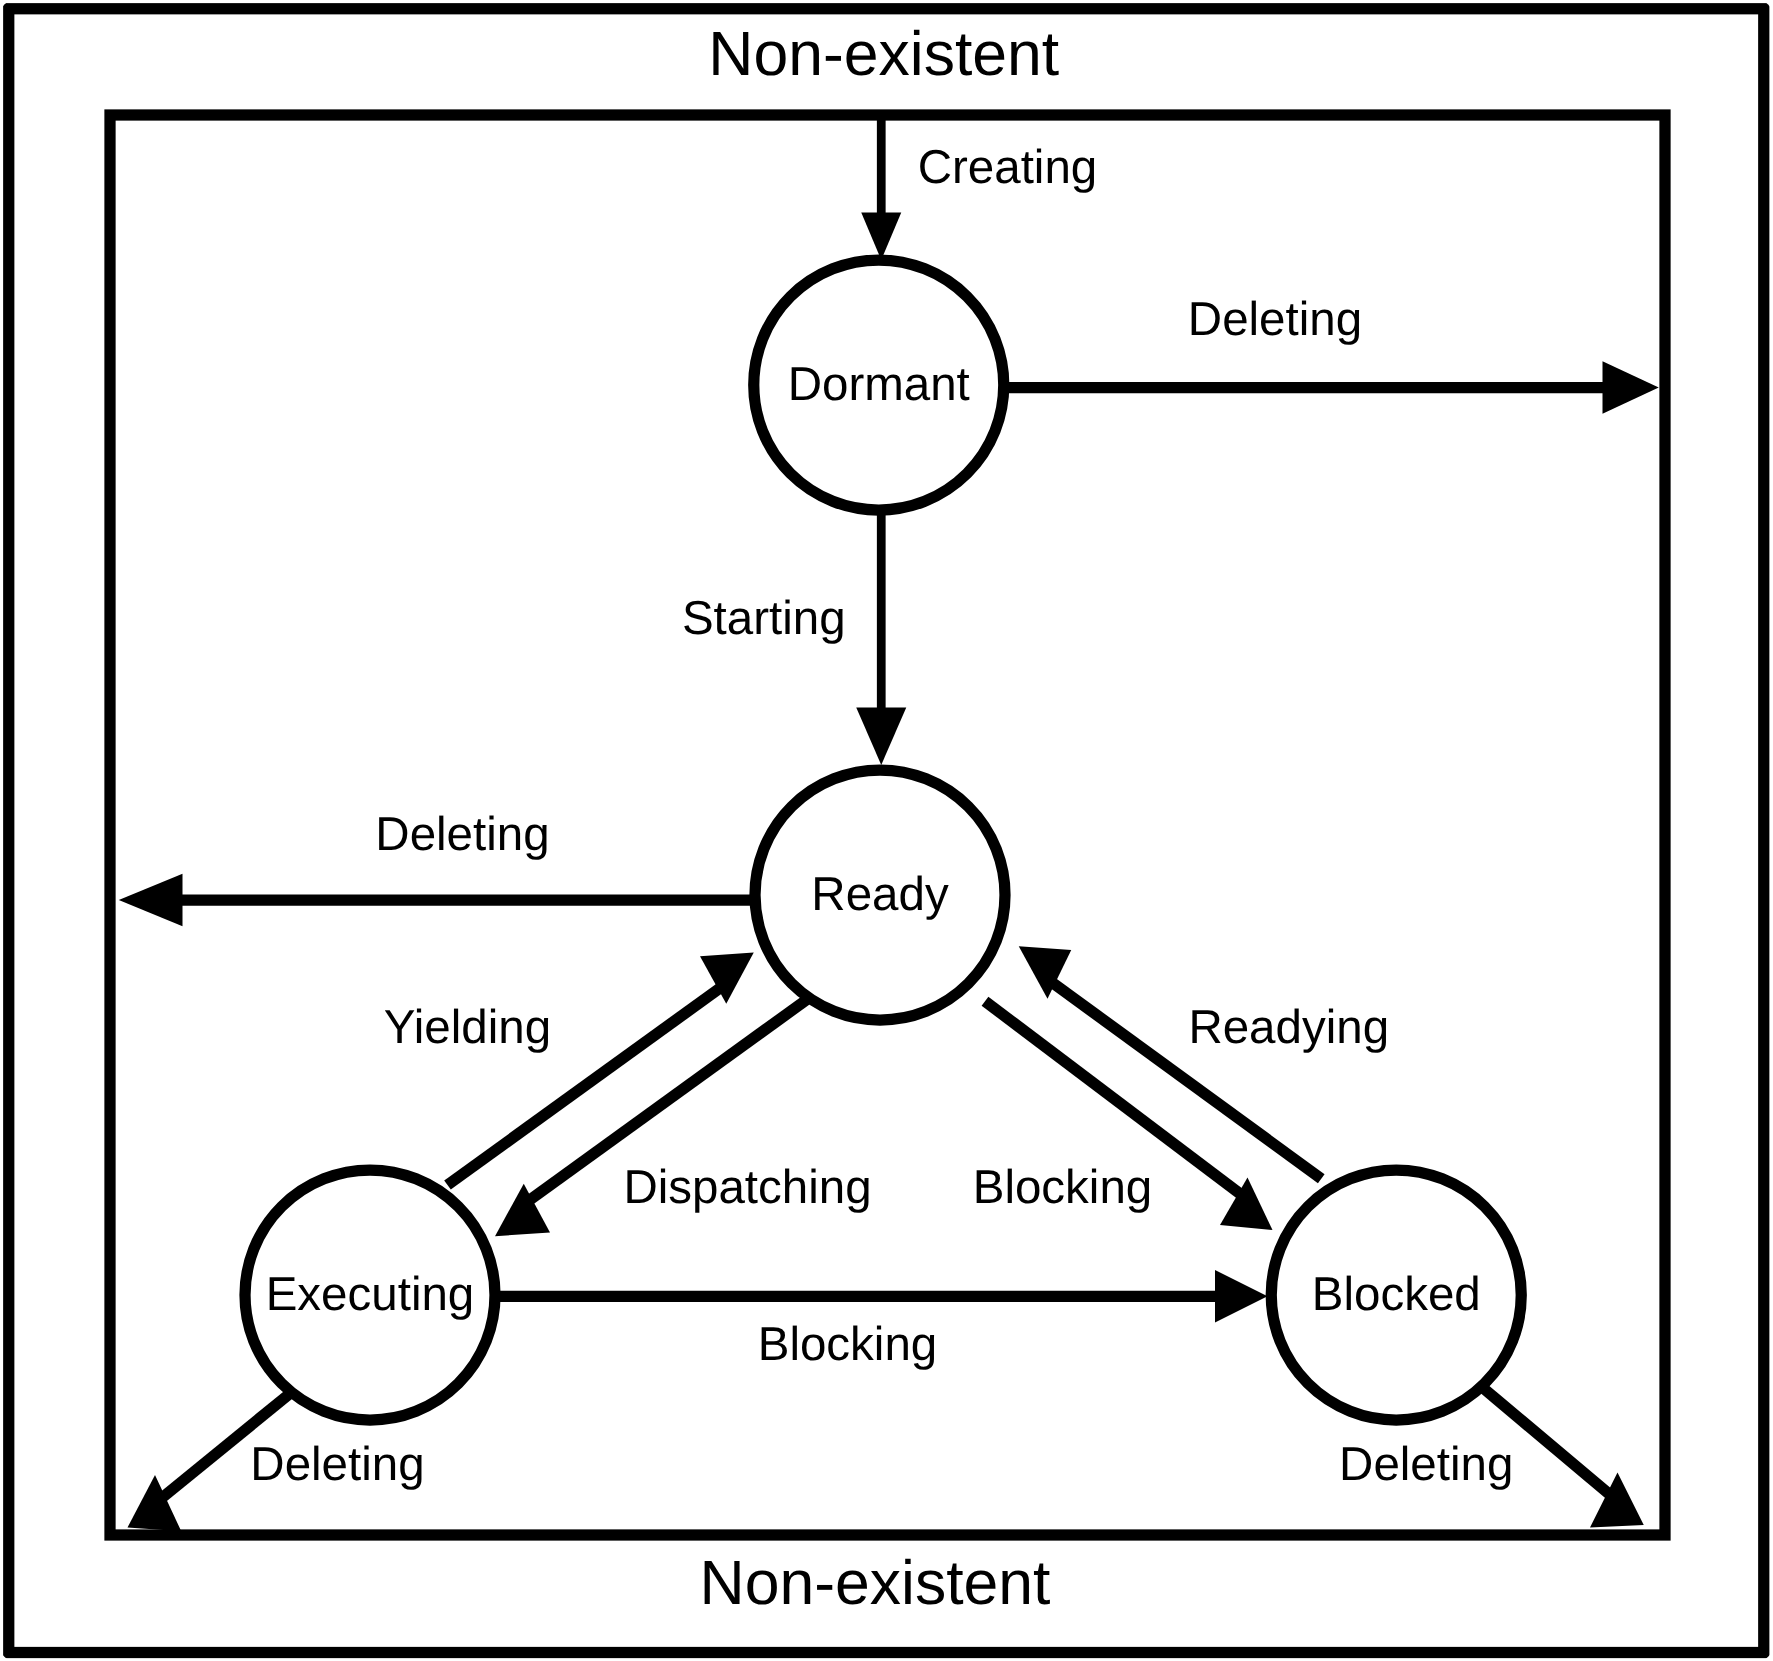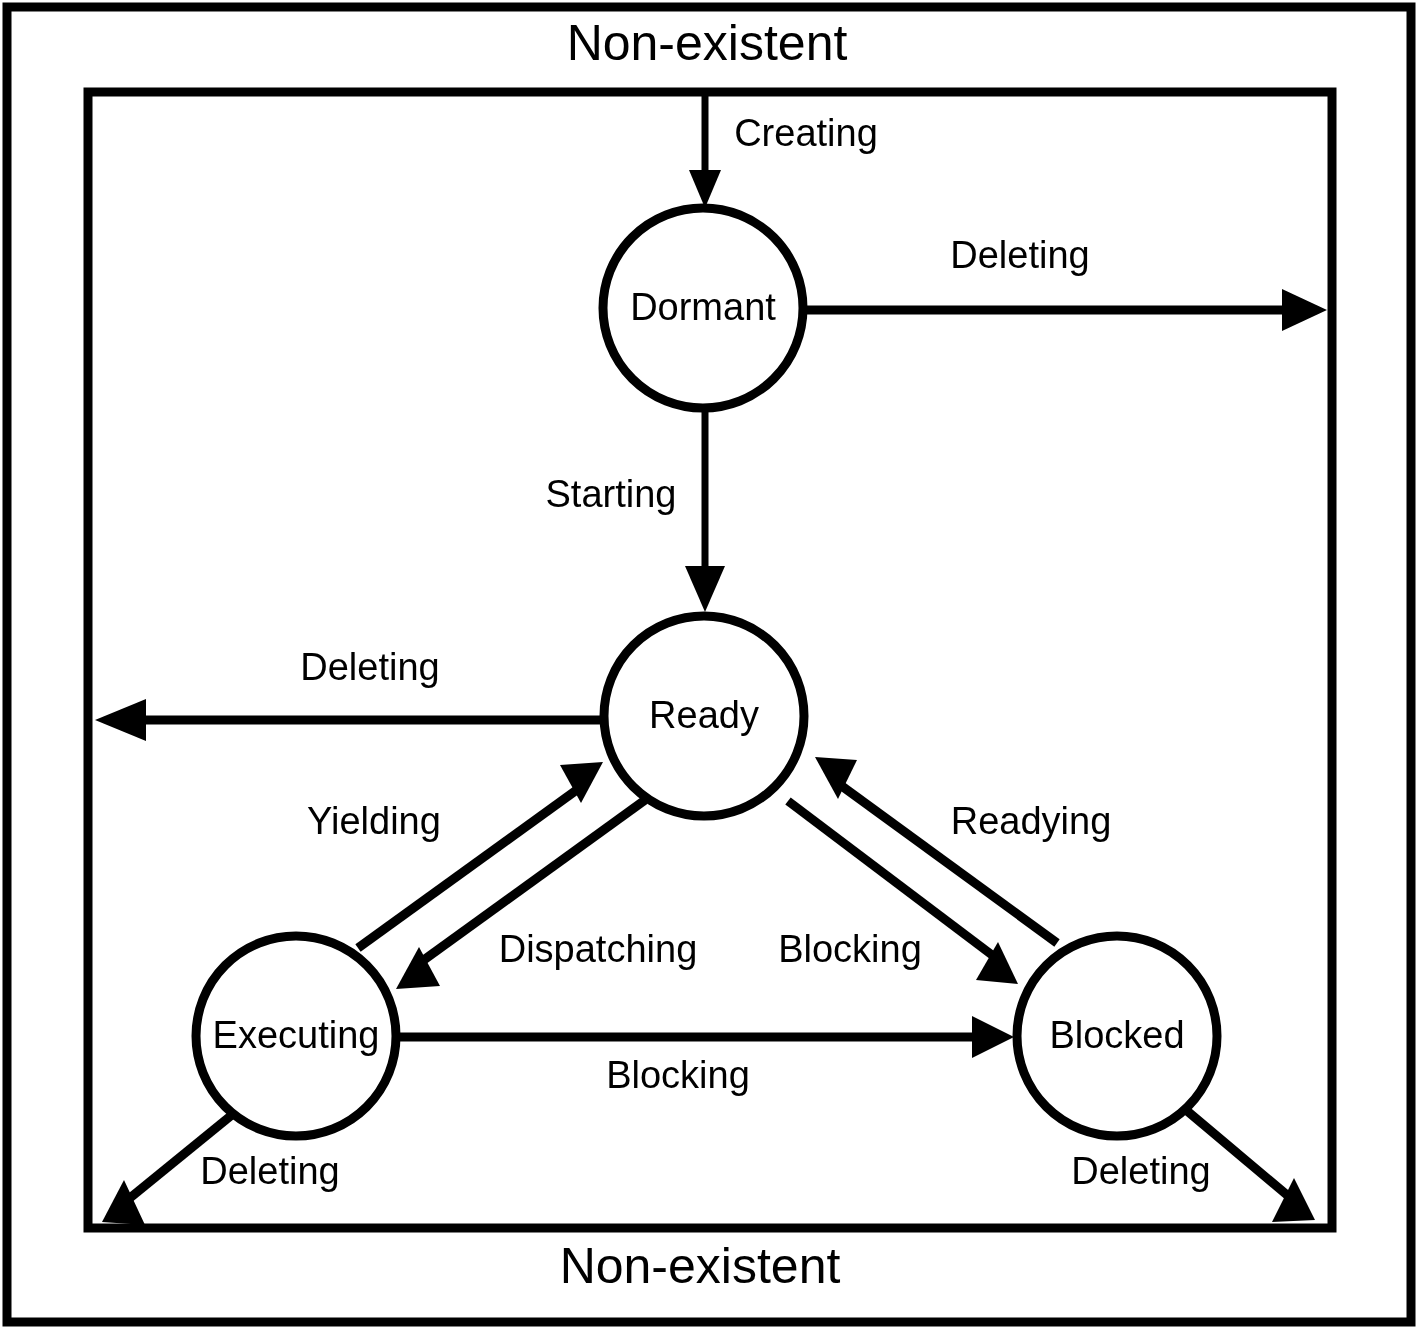--- a/index.html
+++ b/index.html
@@ -7,20 +7,21 @@
     padding: 0;
     background: #ffffff;
   }
   #page {
     position: relative;
     width: 1418px;
     height: 1329px;
     background: #ffffff;
     font-family: "Liberation Sans", sans-serif;
     overflow: hidden;
+    border-radius: 12px;
   }
   #diagram-svg {
     position: absolute;
     left: 0;
     top: 0;
     width: 1418px;
     height: 1329px;
     display: block;
   }
   .node-label,

